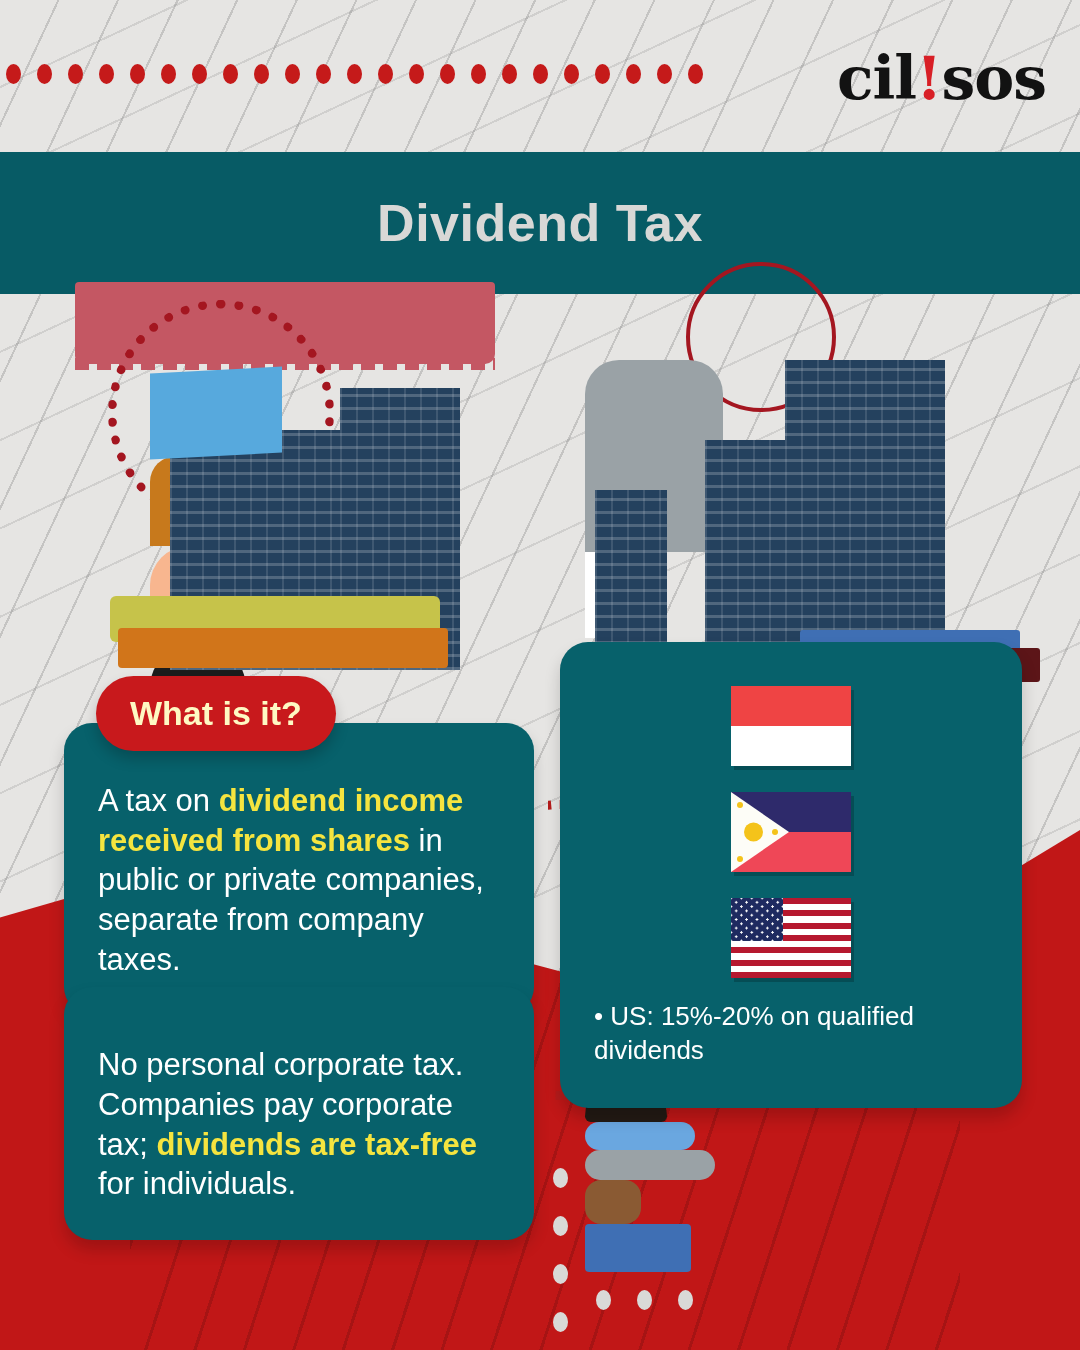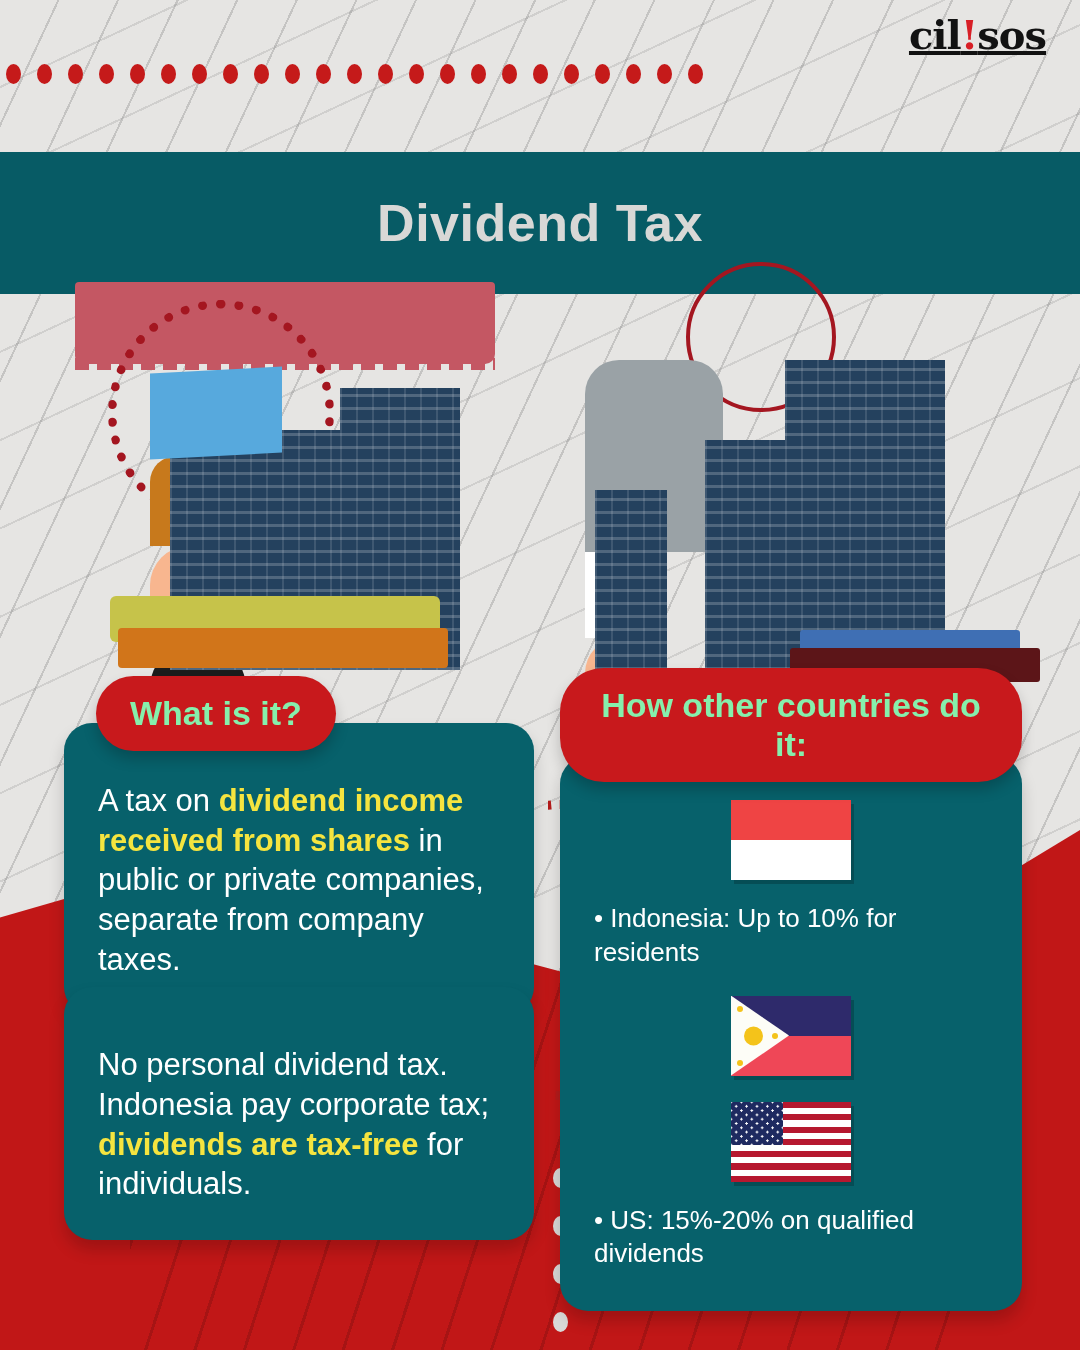--- a/index.html
+++ b/index.html
@@ -70,24 +70,24 @@
     position:absolute; left:6px; top:64px;
     display:flex; gap:16px; align-items:center;
   }
   .dot-row i{
     display:block; width:15px; height:20px;
     background:#c51a1a; border-radius:50%;
   }
 
   
   .logo{
-    position:absolute; right:34px; top:15px;
+    position:absolute; right:34px; top:48px;
     font-family:"DejaVu Serif", serif;
-    font-size:40px; font-weight:bold; letter-spacing:-1px;
-    color:#121212; line-height:1;text-decoration:underline;
+    font-size:60px; font-weight:bold; letter-spacing:-1px;
+    color:#121212; line-height:1;
   }
   .logo .bang{ color:#d81f26; }
 
   
   .title-banner{
     position:absolute; left:0; top:152px; width:1080px; height:142px;
     background:#075b65;
     display:flex; align-items:center; justify-content:center;
   }
   .title-banner h1{
@@ -189,21 +189,21 @@
   #col-left { left:64px;  top:676px; width:470px; }
   #col-right{ left:560px; top:668px; width:462px; }
 
   
   .pill{
     position:relative; z-index:3;
     background:#c8191c;
     border-radius:44px;
     padding:18px 34px;
     text-align:center;
-    color:#86efac;
+    color:#fef9c3;
     font-size:34px; font-weight:bold;
     box-shadow:0 8px 14px rgba(0,0,0,.20);
     width:max-content; max-width:100%;
     margin:0 auto;
   }
   #col-left .pill { margin-left:32px; }
 
   
   .card{
     position:relative; z-index:2;
@@ -372,40 +372,36 @@
     <div class="pill">
       <span>What is it?</span>
     </div>
 
     <div class="card">
       <p><span>A tax on </span><span class="hl">dividend income received from shares</span><span> in public or private companies, separate from company taxes.</span></p>
     </div>
 
 
     <div class="card">
-      <p><span>No personal dividend tax. Indonesia pay corporate tax; </span><span class="hl">dividends are tax-free</span><span> for individuals.</span></p>
+      <p><span>No personal corporate tax. Companies pay corporate tax; </span><span class="hl">dividends are tax-free</span><span> for individuals.</span></p>
     </div>
   </div>
 
   <div class="col" id="col-right">
 
-    <div class="pill">
-      <span>How other countries do it:</span>
-    </div>
 
     <div class="country-card">
 
       <div class="country">
         <div class="flagwrap">
           <div class="flag flag-id">
             <div class="t"></div>
             <div class="b"></div>
           </div>
         </div>
-        <div class="country-text">• Indonesia: Up to 10% for residents</div>
       </div>
 
       <div class="country" style="margin-top:26px;">
         <div class="flagwrap">
           <div class="flag flag-ph">
             <div class="blue"></div>
             <div class="red"></div>
             <div class="tri"></div>
             <div class="sun"></div>
             <div class="st" style="left:6px;top:10px;"></div>

